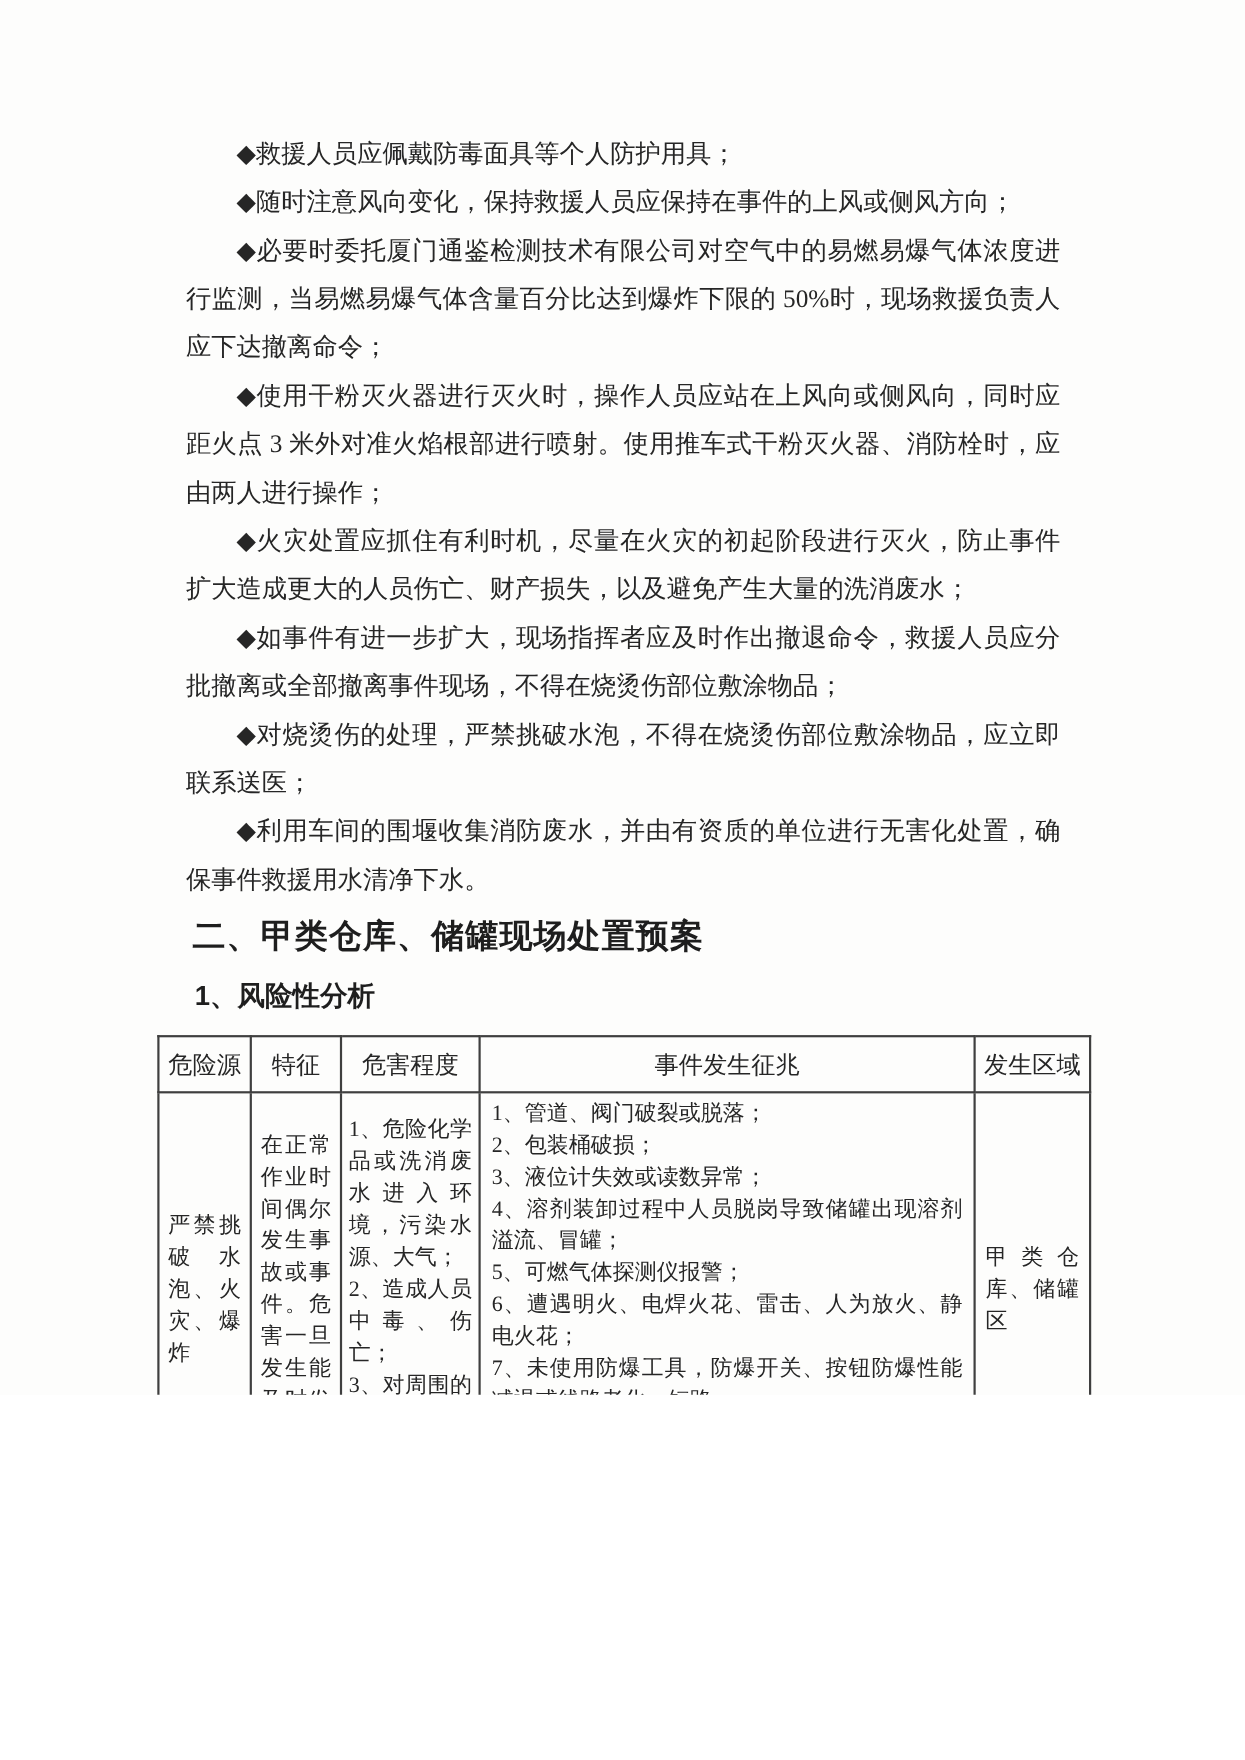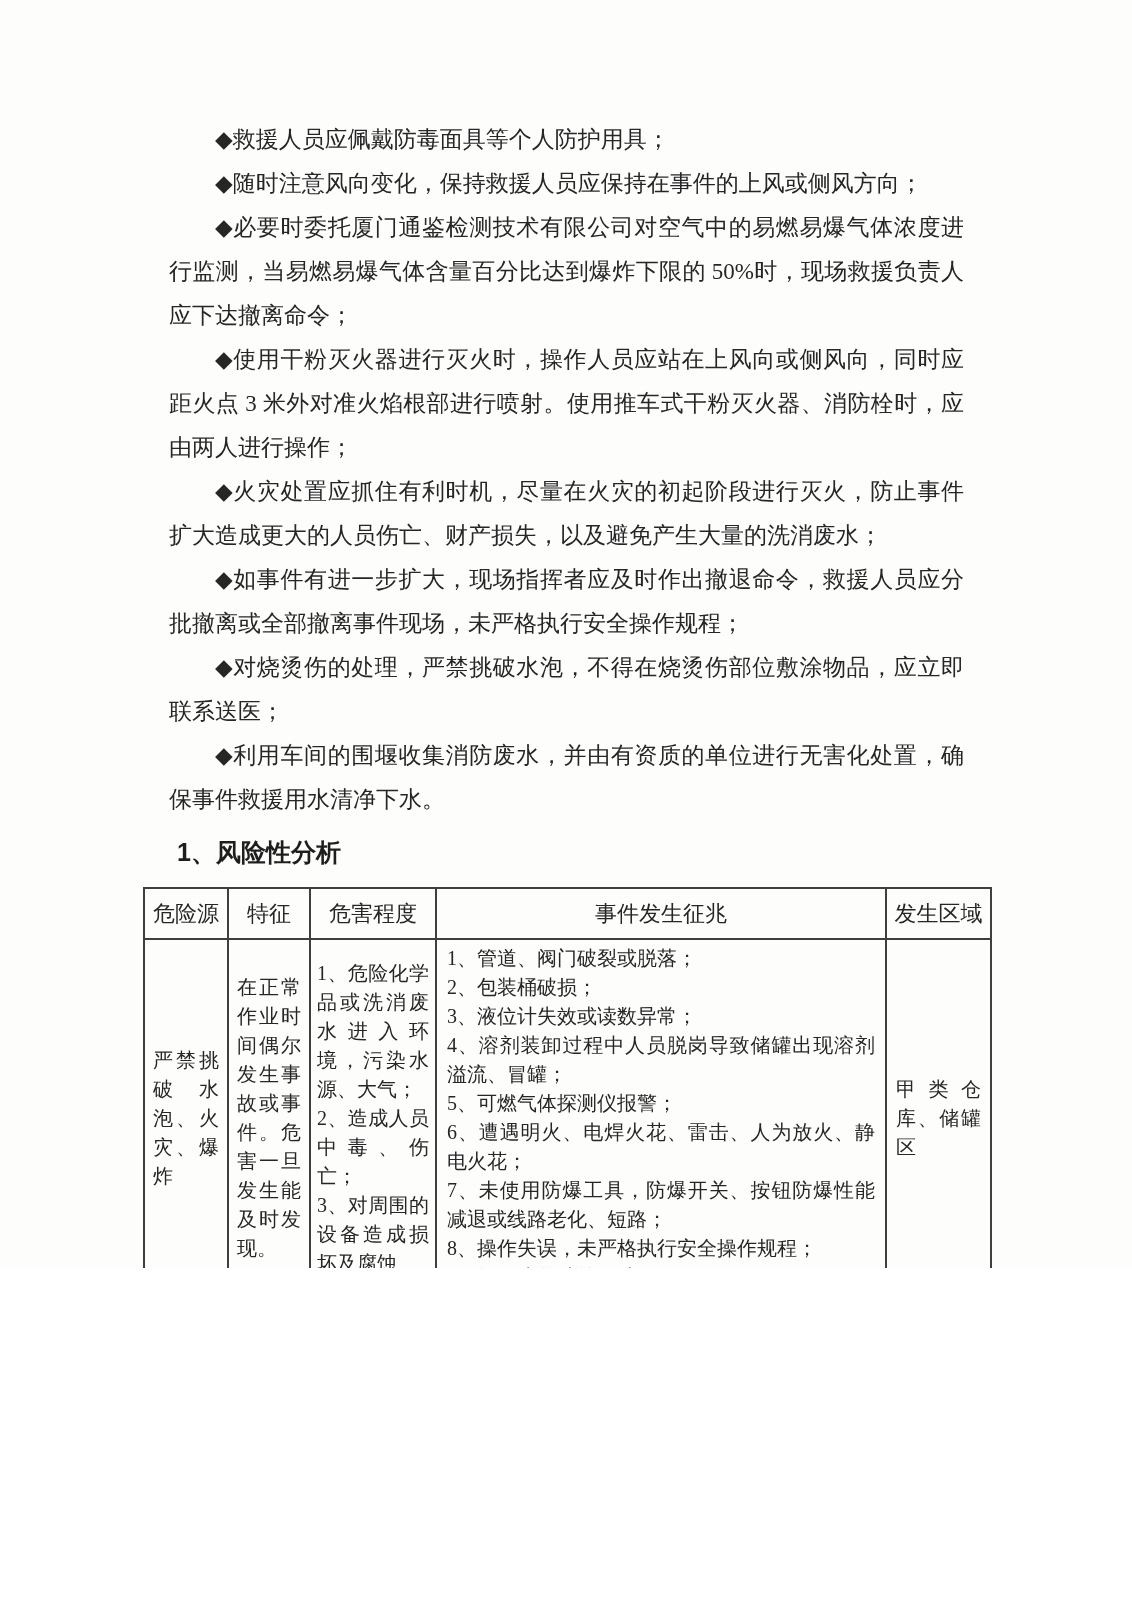--- a/index.html
+++ b/index.html
@@ -109,24 +109,25 @@
 
 <div class="page">
 
   <div class="content">
 
     <p class="bullet">◆救援人员应佩戴防毒面具等个人防护用具；</p>
     <p class="bullet">◆随时注意风向变化，保持救援人员应保持在事件的上风或侧风方向；</p>
     <p class="bullet">◆必要时委托厦门通鉴检测技术有限公司对空气中的易燃易爆气体浓度进行监测，当易燃易爆气体含量百分比达到爆炸下限的 50%时，现场救援负责人应下达撤离命令；</p>
     <p class="bullet">◆使用干粉灭火器进行灭火时，操作人员应站在上风向或侧风向，同时应距火点 3 米外对准火焰根部进行喷射。使用推车式干粉灭火器、消防栓时，应由两人进行操作；</p>
     <p class="bullet">◆火灾处置应抓住有利时机，尽量在火灾的初起阶段进行灭火，防止事件扩大造成更大的人员伤亡、财产损失，以及避免产生大量的洗消废水；</p>
-    <p class="bullet">◆如事件有进一步扩大，现场指挥者应及时作出撤退命令，救援人员应分批撤离或全部撤离事件现场，未严格执行安全操作规程；</p>
+    <p class="bullet">◆如事件有进一步扩大，现场指挥者应及时作出撤退命令，救援人员应分批撤离或全部撤离事件现场，不得在烧烫伤部位敷涂物品；</p>
     <p class="bullet">◆对烧烫伤的处理，严禁挑破水泡，不得在烧烫伤部位敷涂物品，应立即联系送医；</p>
     <p class="bullet">◆利用车间的围堰收集消防废水，并由有资质的单位进行无害化处置，确保事件救援用水清净下水。</p>
 
+    <div class="section-heading">二、甲类仓库、储罐现场处置预案</div>
     <div class="sub-heading">1、风险性分析</div>
 
     <div class="table-wrap">
       <table class="risk-table">
         <colgroup>
           <col style="width:84px">
           <col style="width:82px">
           <col style="width:126px">
           <col style="width:450px">
           <col style="width:105px">

